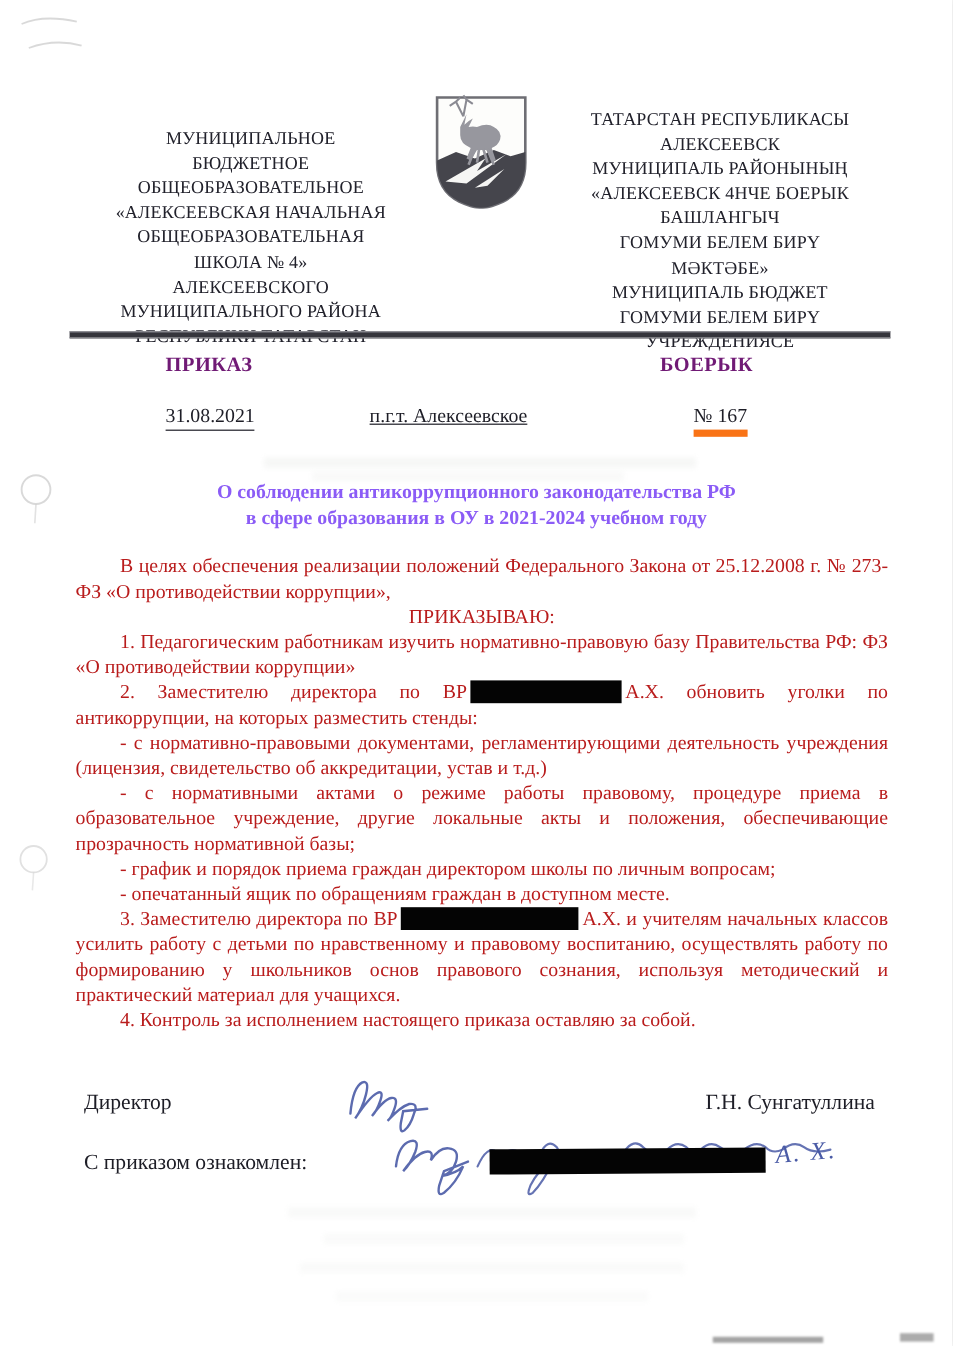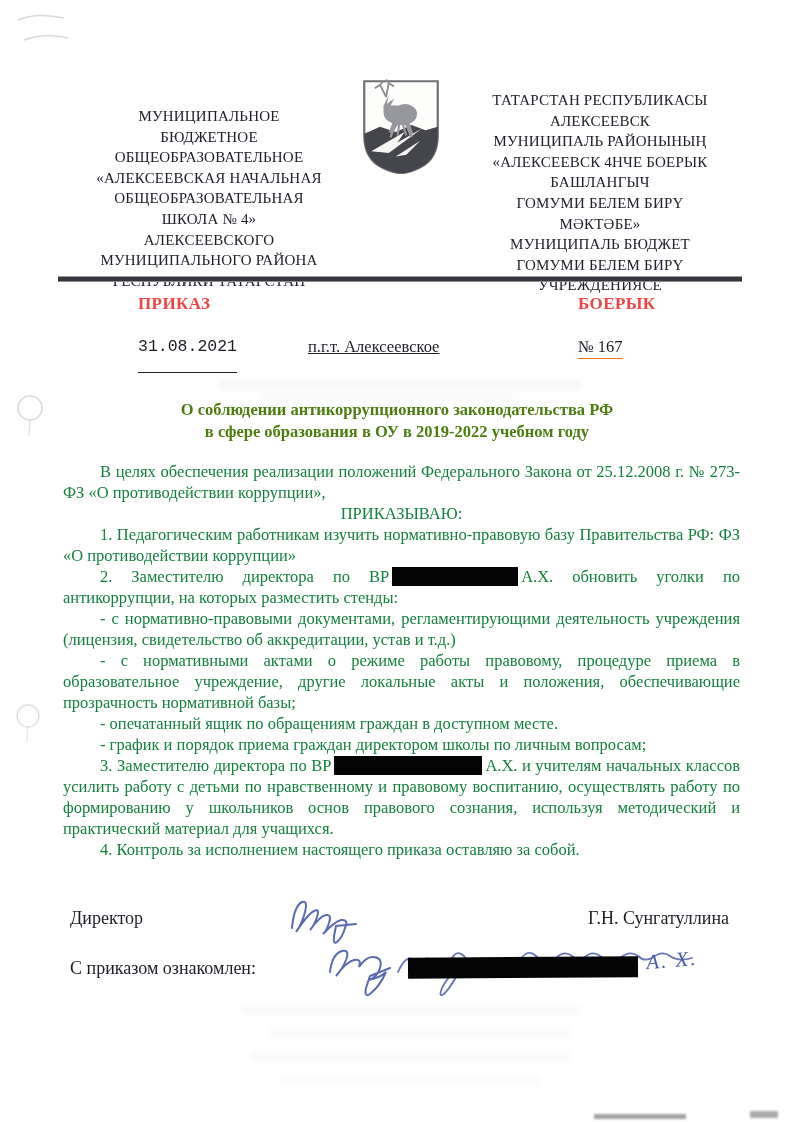--- a/index.html
+++ b/index.html
@@ -24,38 +24,38 @@
   .letterhead-col.right{left:443px;width:314px;margin-top:28px;}
   .emblem{position:absolute;left:356px;top:76px;width:90px;height:98px;}
   .divider{
     position:absolute;left:58px;top:276px;width:684px;height:4px;
     background:#35353c;
     border-top:1px solid #9a9aa0;
     border-bottom:1px solid #8f8f95;
   }
   
   .order-row{position:absolute;left:63px;top:294px;width:677px;height:22px;}
-  .order-label{position:absolute;font-weight:bold;font-size:17px;color:#ef4444;letter-spacing:.4px;}
+  .order-label{position:absolute;font-weight:bold;font-size:17px;color:#701a75;letter-spacing:.4px;}
   .order-label.ru{left:75px;}
-  .order-label.tt{left:515px;}
+  .order-label.tt{left:487px;}
   .meta-row{position:absolute;left:63px;top:337px;width:677px;height:22px;font-size:16.5px;}
   .meta-item{position:absolute;white-space:nowrap;}
-  .meta-date{left:75px;border-bottom:1px solid #1d1d26;padding-bottom:16px;font-family:Liberation Mono, monospace;}
+  .meta-date{left:75px;border-bottom:1px solid #1d1d26;padding-bottom:1px;}
   .meta-place{left:245px;text-decoration:underline;}
-  .meta-number{left:515px;border-bottom:1px solid #f97316;padding-bottom:1px;}
+  .meta-number{left:515px;border-bottom:6px solid #f97316;padding-bottom:1px;}
   
   .doc-title{
     position:absolute;left:0;top:399px;width:794px;
     text-align:center;font-weight:bold;font-size:16.5px;line-height:22px;
-    color:#4d7c0f;
+    color:#8b5cf6;
   }
   
   .body-text{
     position:absolute;left:63px;top:461px;width:677px;
-    font-size:16.5px;line-height:21px;text-align:justify;color:#15803d;
+    font-size:16.5px;line-height:21px;text-align:justify;color:#b91c1c;
   }
   .body-text p{margin:0;}
   .p-indent{text-indent:37px;}
   .p-center{text-align:center;text-indent:0;}
   .redact{
     display:inline-block;height:19px;background:#040404;
     vertical-align:text-bottom;margin:0 3px;
   }
   
   .sig-label{position:absolute;font-size:18px;white-space:nowrap;}
@@ -150,32 +150,32 @@
   </div>
 
   <div class="meta-row">
     <span class="meta-item meta-date">31.08.2021</span>
     <span class="meta-item meta-place">п.г.т. Алексеевское</span>
     <span class="meta-item meta-number">№ 167</span>
   </div>
 
   <div class="doc-title">
     <div>О соблюдении антикоррупционного законодательства РФ</div>
-    <div>в сфере образования в ОУ в 2019-2022 учебном году</div>
+    <div>в сфере образования в ОУ в 2021-2024 учебном году</div>
   </div>
 
   <div class="body-text" id="body">
       <p class="p-indent"><span>В целях обеспечения реализации положений Федерального Закона от 25.12.2008 г. № 273-ФЗ «О противодействии коррупции»,</span></p>
       <p class="p-center"><span>ПРИКАЗЫВАЮ:</span></p>
       <p class="p-indent"><span>1. Педагогическим работникам изучить нормативно-правовую базу Правительства РФ: ФЗ «О противодействии коррупции»</span></p>
       <p class="p-indent"><span>2. Заместителю директора по ВР</span><span class="redact" style="width: 126px;"></span><span>А.Х. обновить уголки по антикоррупции, на которых разместить стенды:</span></p>
       <p class="p-indent"><span>- с нормативно-правовыми документами, регламентирующими деятельность учреждения (лицензия, свидетельство об аккредитации, устав и т.д.)</span></p>
       <p class="p-indent"><span>- с нормативными актами о режиме работы правовому, процедуре приема в образовательное учреждение, другие локальные акты и положения, обеспечивающие прозрачность нормативной базы;</span></p>
+      <p class="p-indent"><span>- график и порядок приема граждан директором школы по личным вопросам;</span></p>
       <p class="p-indent"><span>- опечатанный ящик по обращениям граждан в доступном месте.</span></p>
-      <p class="p-indent"><span>- график и порядок приема граждан директором школы по личным вопросам;</span></p>
       <p class="p-indent"><span>3. Заместителю директора по ВР</span><span class="redact" style="width: 148px;"></span><span>А.Х. и учителям начальных классов усилить работу с детьми по нравственному и правовому воспитанию, осуществлять работу по формированию у школьников основ правового сознания, используя методический и практический материал для учащихся.</span></p>
       <p class="p-indent"><span>4. Контроль за исполнением настоящего приказа оставляю за собой.</span></p>
     </div>
 
   <span class="sig-label director-label">Директор</span>
   <span class="sig-label director-name">Г.Н. Сунгатуллина</span>
   <span class="sig-label ack-label">С приказом ознакомлен:</span>
 
   <svg class="sig-svg sig-director" width="95" height="66" viewBox="0 0 95 66">
     <path d="M14,42 Q16,20 24,16 Q30,14 27,26 Q24,38 18,46 Q30,28 36,25 Q42,22 39,31 Q36,40 32,44 Q42,30 48,29 Q54,28 51,37 Q48,46 45,48 Q56,36 63,34 Q71,33 67,42 Q64,52 59,56 Q55,59 56,50 L58,40 L78,38" stroke="#4a5ba6" stroke-width="2" fill="none" stroke-linecap="round" opacity=".9"></path>

